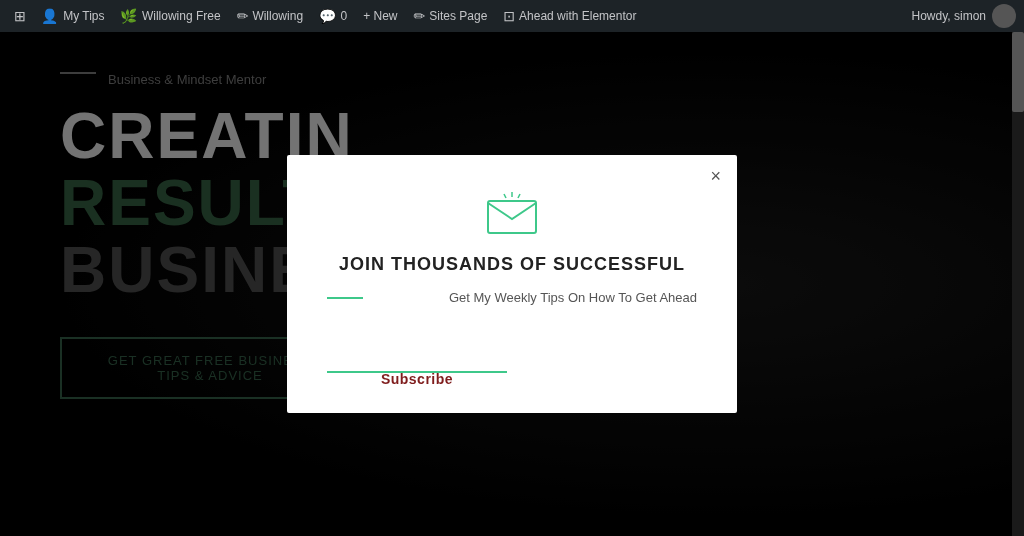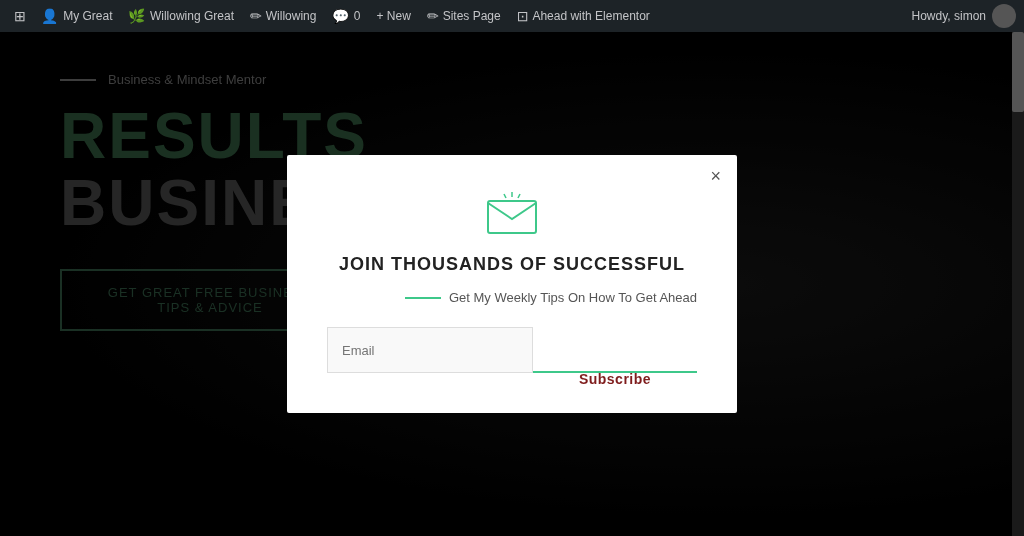--- a/index.html
+++ b/index.html
@@ -70,21 +70,20 @@
     
     #hero-content {
       position: absolute;
       top: 40px;
       left: 60px;
       z-index: 1;
     }
 
     #hero-tagline {
       display: flex;
-      align-items: center;
       gap: 12px;
       color: #888;
       font-size: 13px;
       margin-bottom: 16px;
     }
 
     #hero-tagline-line {
       width: 36px;
       height: 2px;
       background: #888;
@@ -158,21 +157,21 @@
       color: #222;
       text-transform: uppercase;
       letter-spacing: 1px;
       line-height: 1.3;
       margin-bottom: 14px;
     }
 
     #modal-divider-row {
       display: flex;
       align-items: center;
-      justify-content: flex-end;
+      justify-content: space-between;
       gap: 8px;
       margin-bottom: 6px;
     }
 
     #modal-divider-line {
       width: 36px;
       height: 2px;
       background: #3ec88a;
       display: inline-block;
     }
@@ -233,25 +232,25 @@
   </style>
 </head>
 <body>
 
 <div id="admin-bar">
   <div class="admin-bar-item">
     <span class="admin-bar-icon">⊞</span>
   </div>
   <div class="admin-bar-item">
     <span class="admin-bar-icon">👤</span>
-    <span>My Great</span>
+    <span>My Tips</span>
   </div>
   <div class="admin-bar-item">
     <span class="admin-bar-icon">🌿</span>
-    <span>Willowing Great</span>
+    <span>Willowing Free</span>
   </div>
   <div class="admin-bar-item">
     <span class="admin-bar-icon">✏</span>
     <span>Willowing</span>
   </div>
   <div class="admin-bar-item">
     <span class="admin-bar-icon">💬</span>
     <span>0</span>
   </div>
   <div class="admin-bar-item">
@@ -273,20 +272,21 @@
 </div>
 
 <div id="page-bg">
 
   <div id="hero-content">
     <div id="hero-tagline">
       <span id="hero-tagline-line"></span>
       <span>Business &amp; Mindset Mentor</span>
     </div>
     <div id="hero-heading">
+      <div style="color:#fff;">CREATIN</div>
       <div style="color:#3a6b4a;">RESULTS</div>
       <div style="color:#555;">BUSINESSES</div>
     </div>
     <button id="hero-cta">Get Great Free Business Tips &amp; Advice</button>
   </div>
 
   <div id="overlay">
 
     <div id="modal">
 
@@ -308,21 +308,20 @@
       <div id="modal-title">
         <span>JOIN THOUSANDS OF SUCCESSFUL</span><br>
       </div>
 
       <div id="modal-divider-row">
         <span id="modal-divider-line"></span>
         <span id="modal-subtitle">Get My Weekly Tips On How To Get Ahead</span>
       </div>
 
       <div id="modal-form">
-        <input id="modal-email" type="email" placeholder="Email" style="">
         <button id="modal-subscribe">Subscribe</button>
       </div>
 
     </div>
   </div>
 
   <div id="scrollbar">
     <div id="scrollbar-thumb"></div>
   </div>
 

